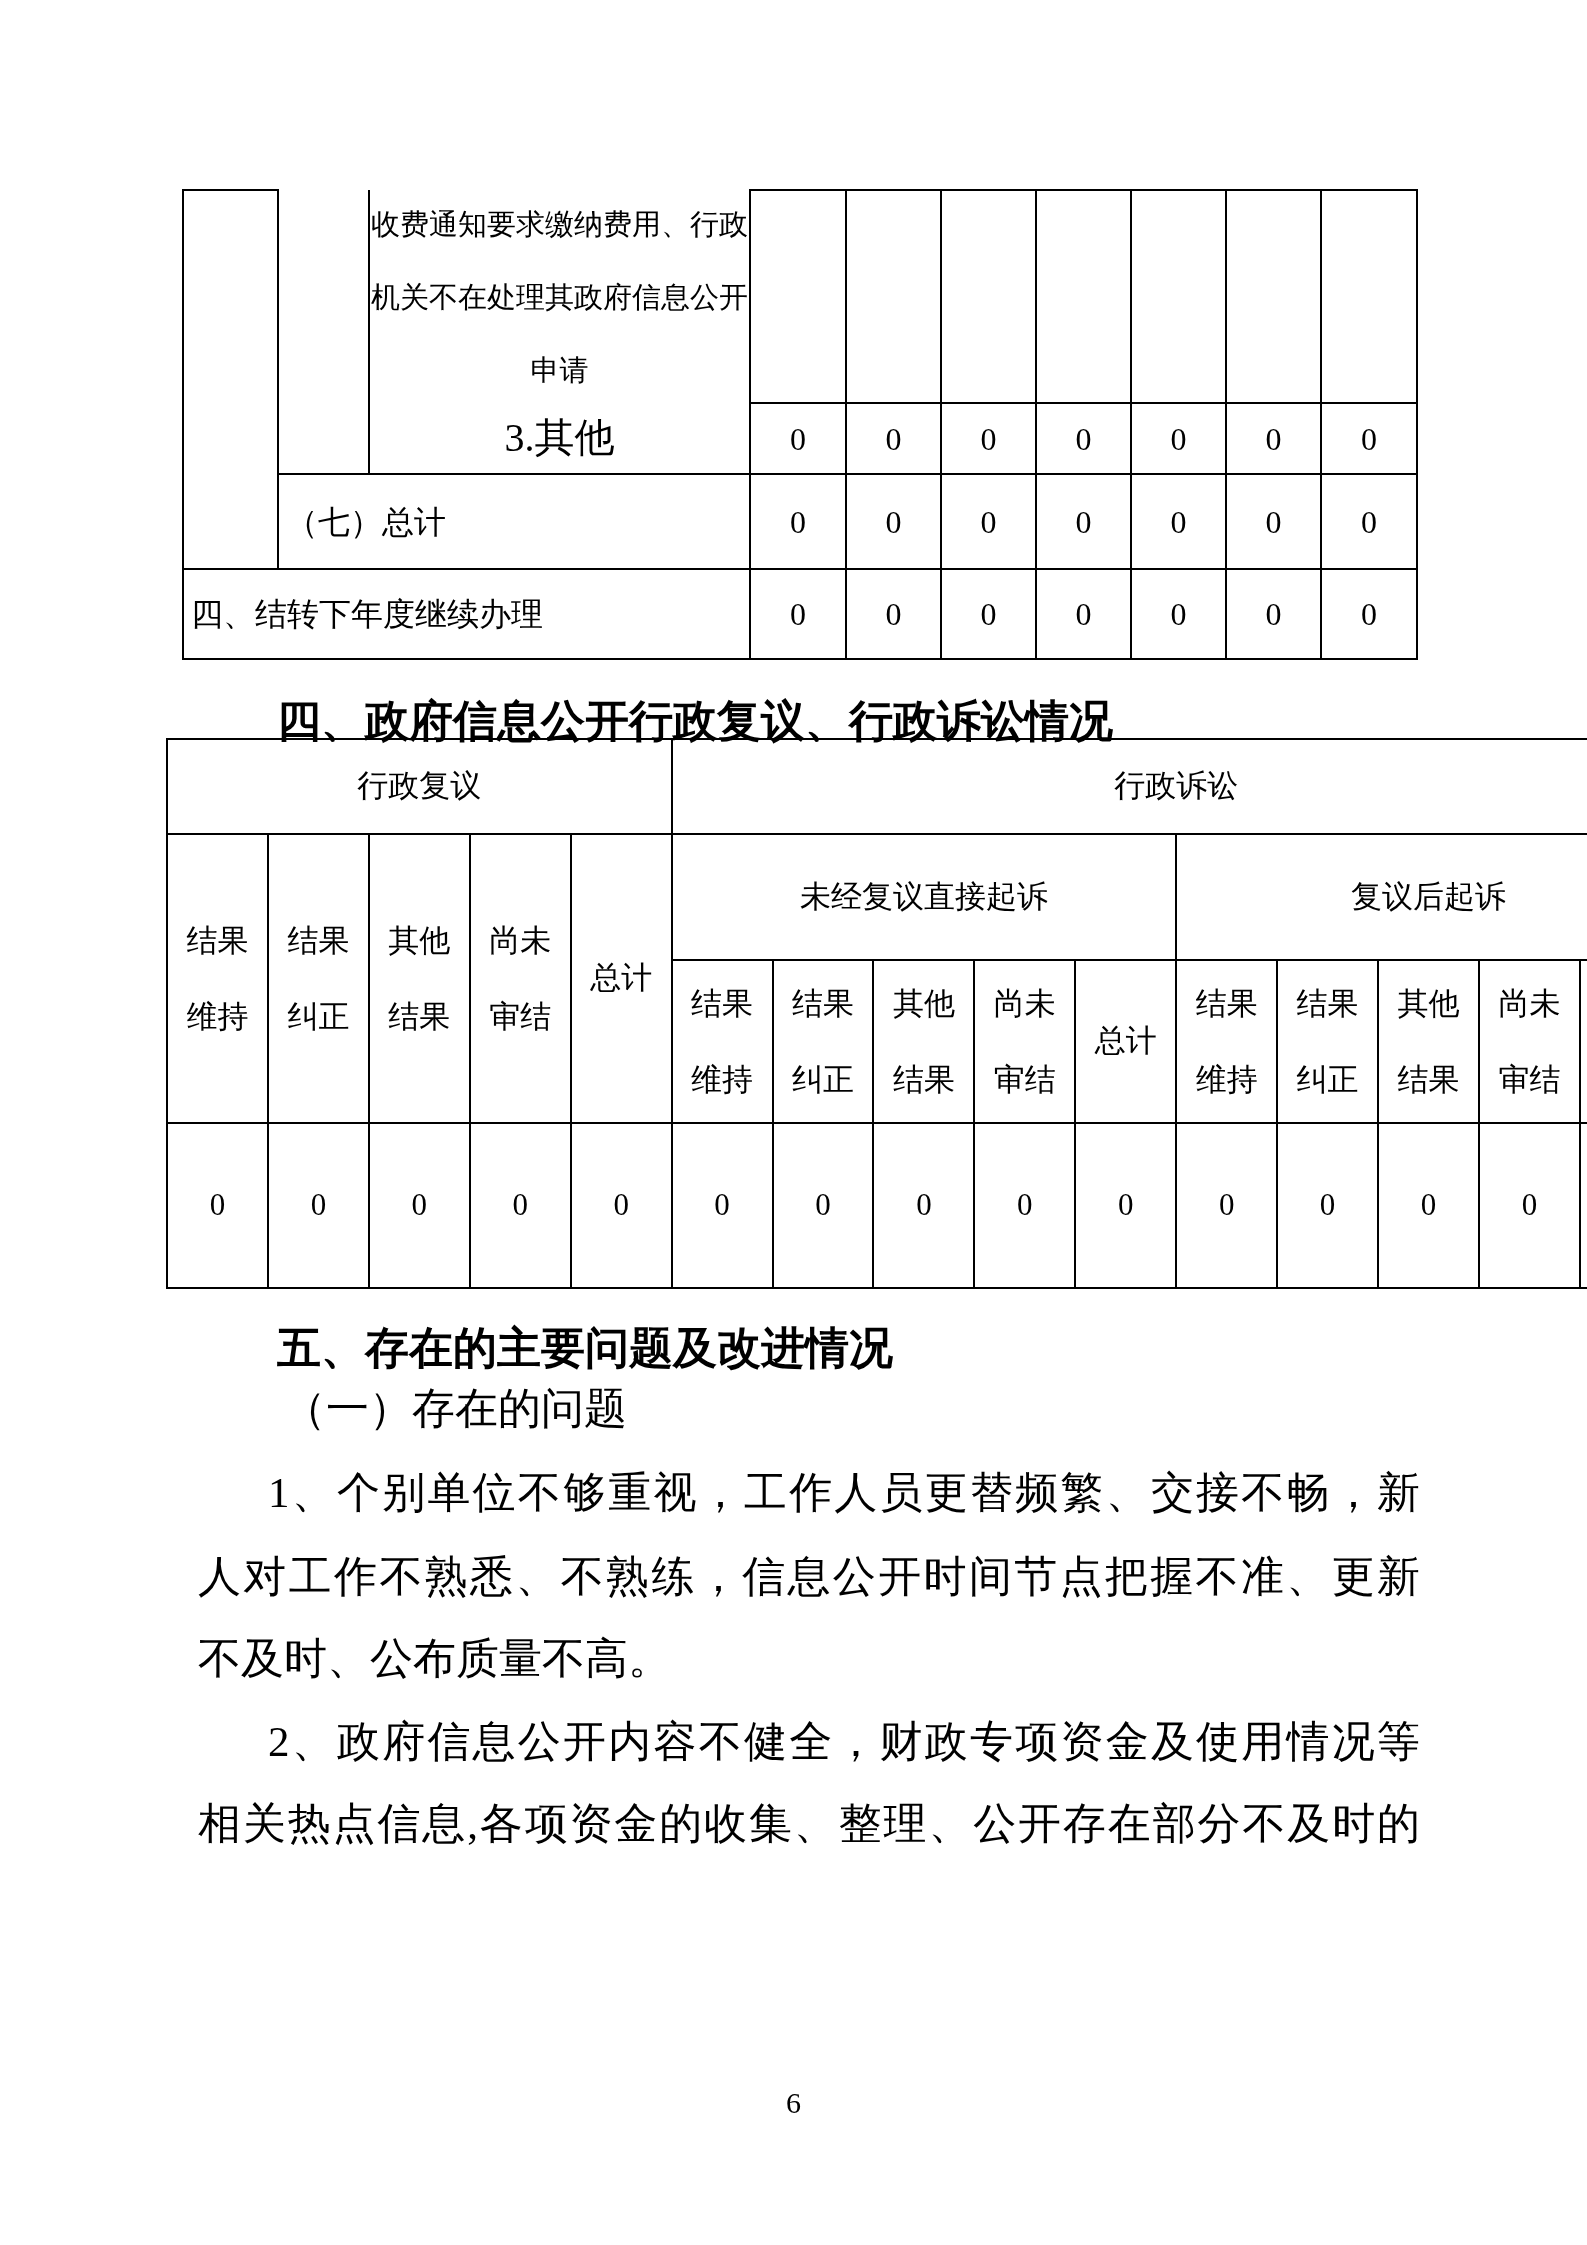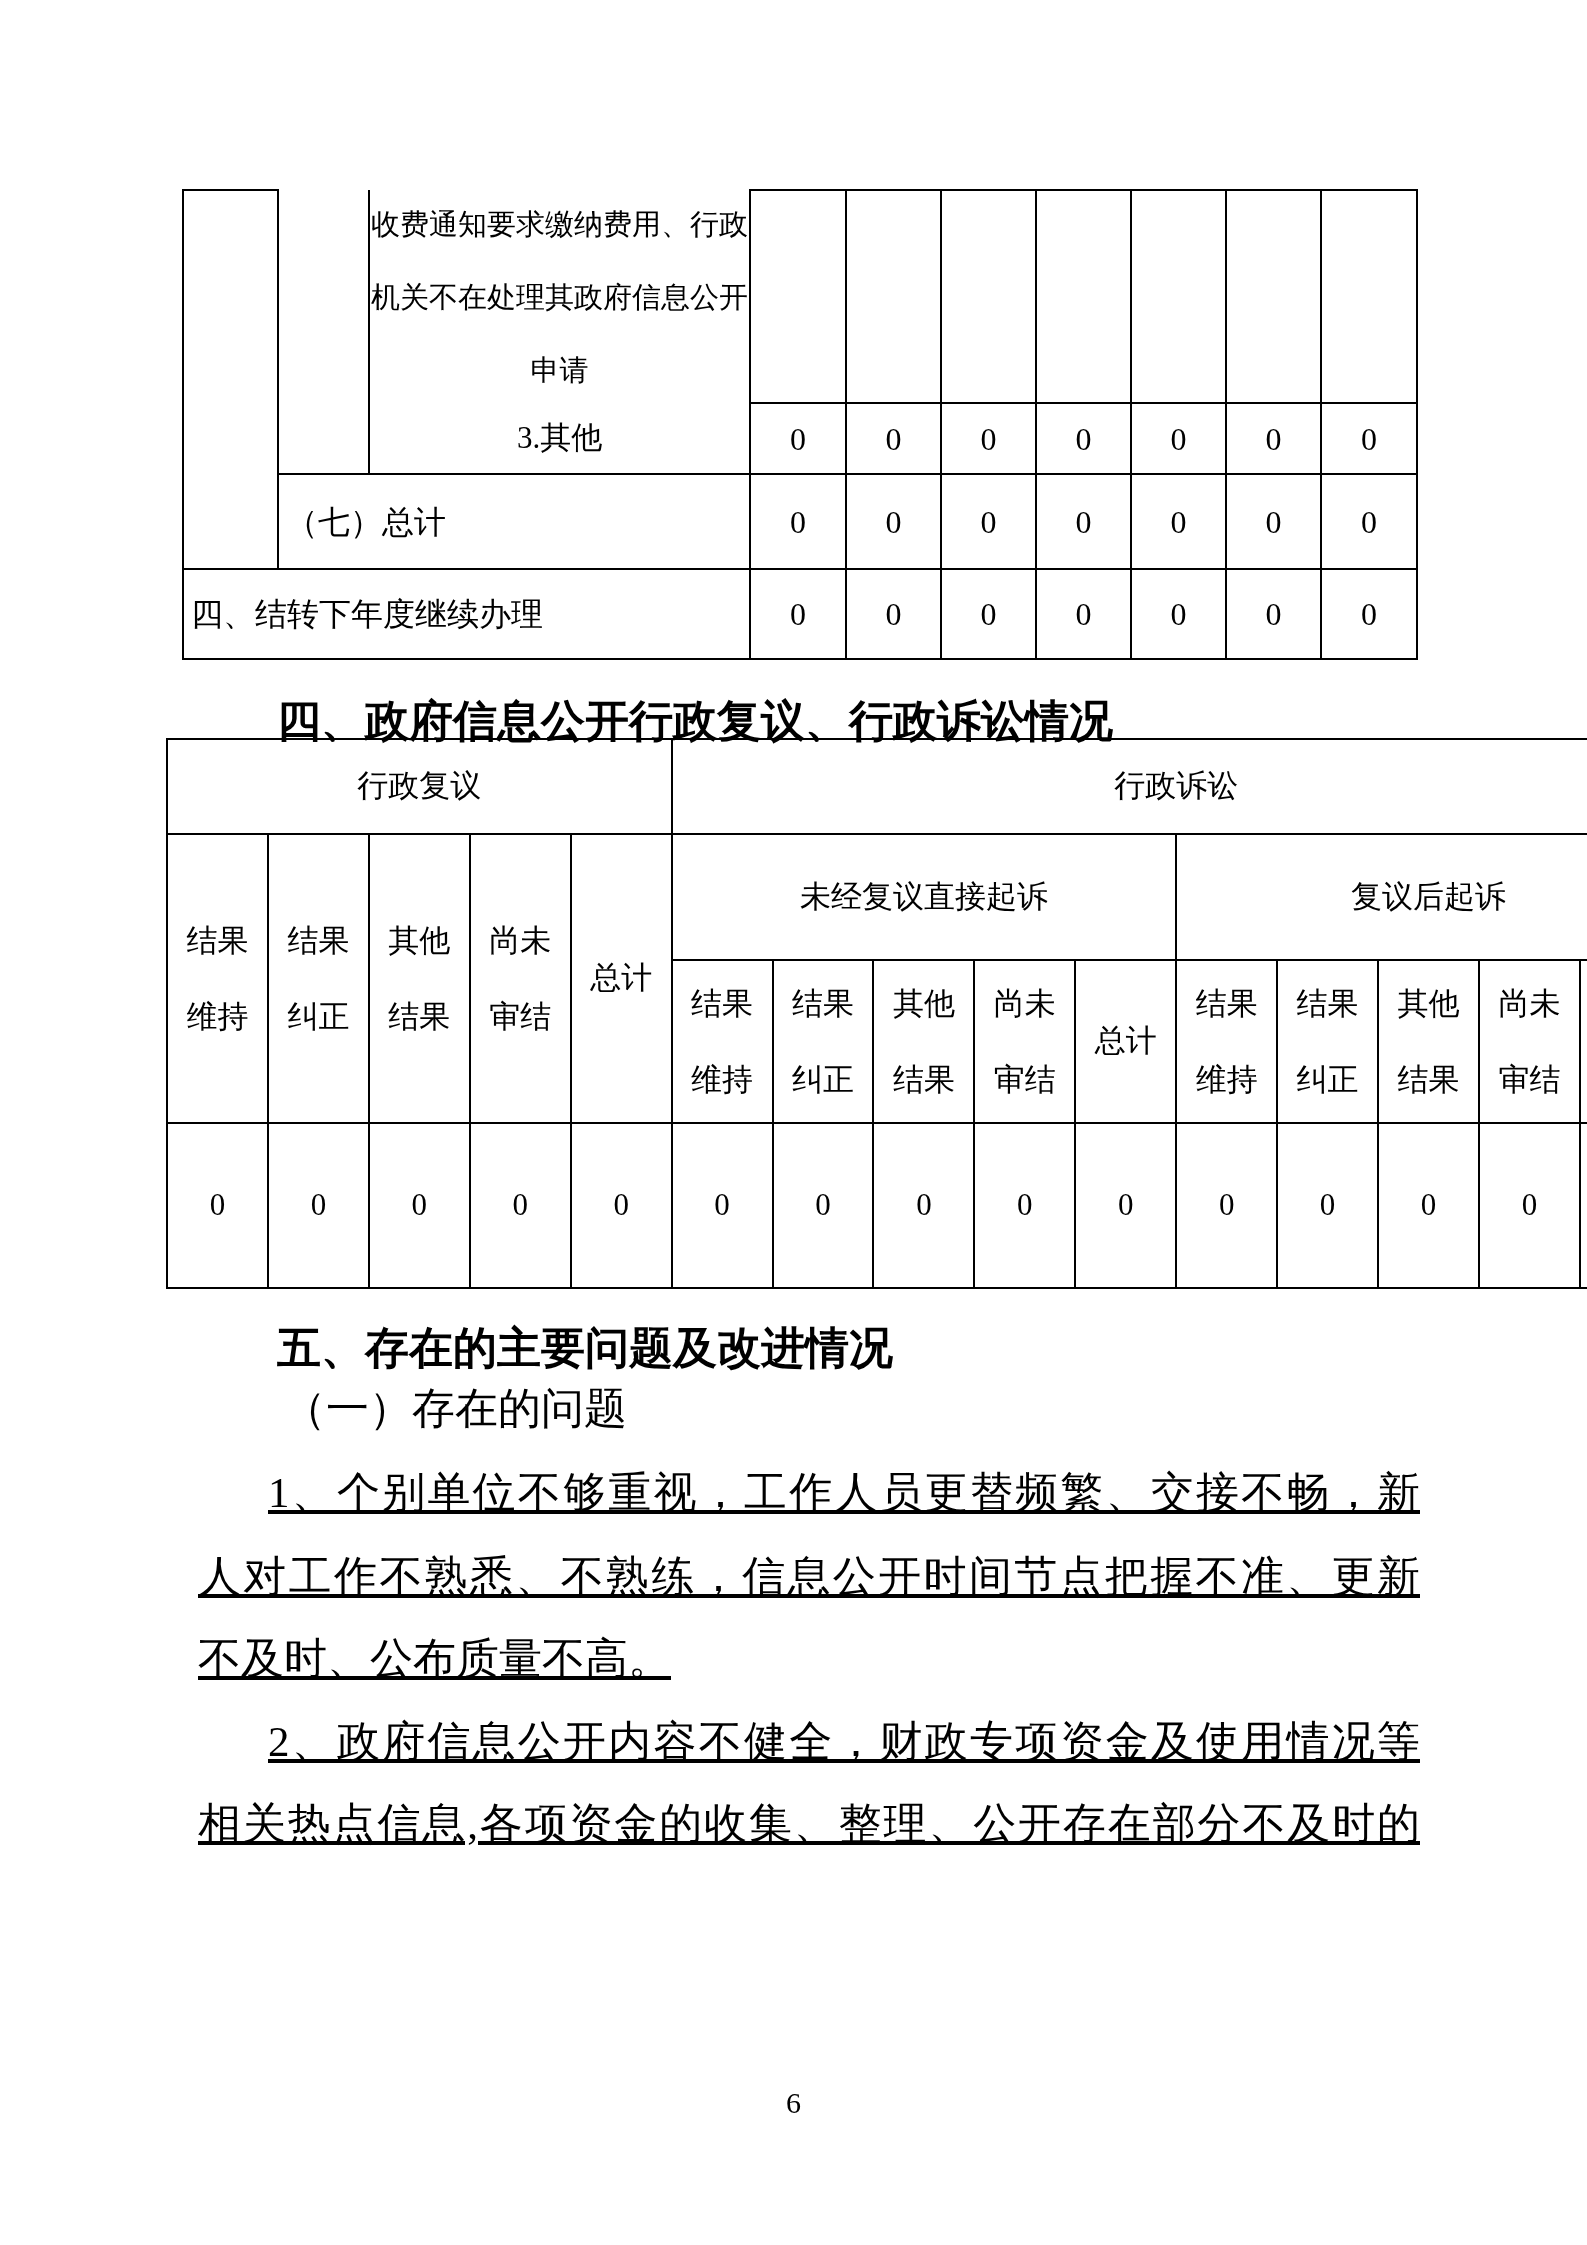--- a/index.html
+++ b/index.html
@@ -43,21 +43,21 @@
     display: block;
     line-height: 73px;
     font-size: 29px;
     white-space: nowrap;
   }
   .cellc .other-row {
     height: 69px;
     display: flex;
     align-items: center;
     justify-content: center;
-    font-size: 31px;
+    font-size: 40px;
     text-align: right;
   }
   .left-pad { text-align: left !important; padding-left: 7px !important; }
   td.num { font-size: 36px; }
 
   
   #table2 { left: 166px; top: 738px; width: 1516px; border-radius: 30px; }
   #table2 td { font-size: 31px; }
   .lbl2 span { display: block; line-height: 76px; white-space: nowrap; }
 
@@ -75,21 +75,20 @@
   }
   .bline {
     position: absolute;
     left: 198px;
     width: 1222px;
     font-size: 43px;
     line-height: 60px;
     box-sizing: border-box;
     text-align: justify;
     text-align-last: justify;
-    text-decoration: underline;
   }
   .bline.first { padding-left: 70px; }
   .bline.last { text-align: left; text-align-last: left; }
 
   .pageno {
     position: absolute;
     left: 0;
     top: 2086px;
     width: 100%;
     text-align: center;

